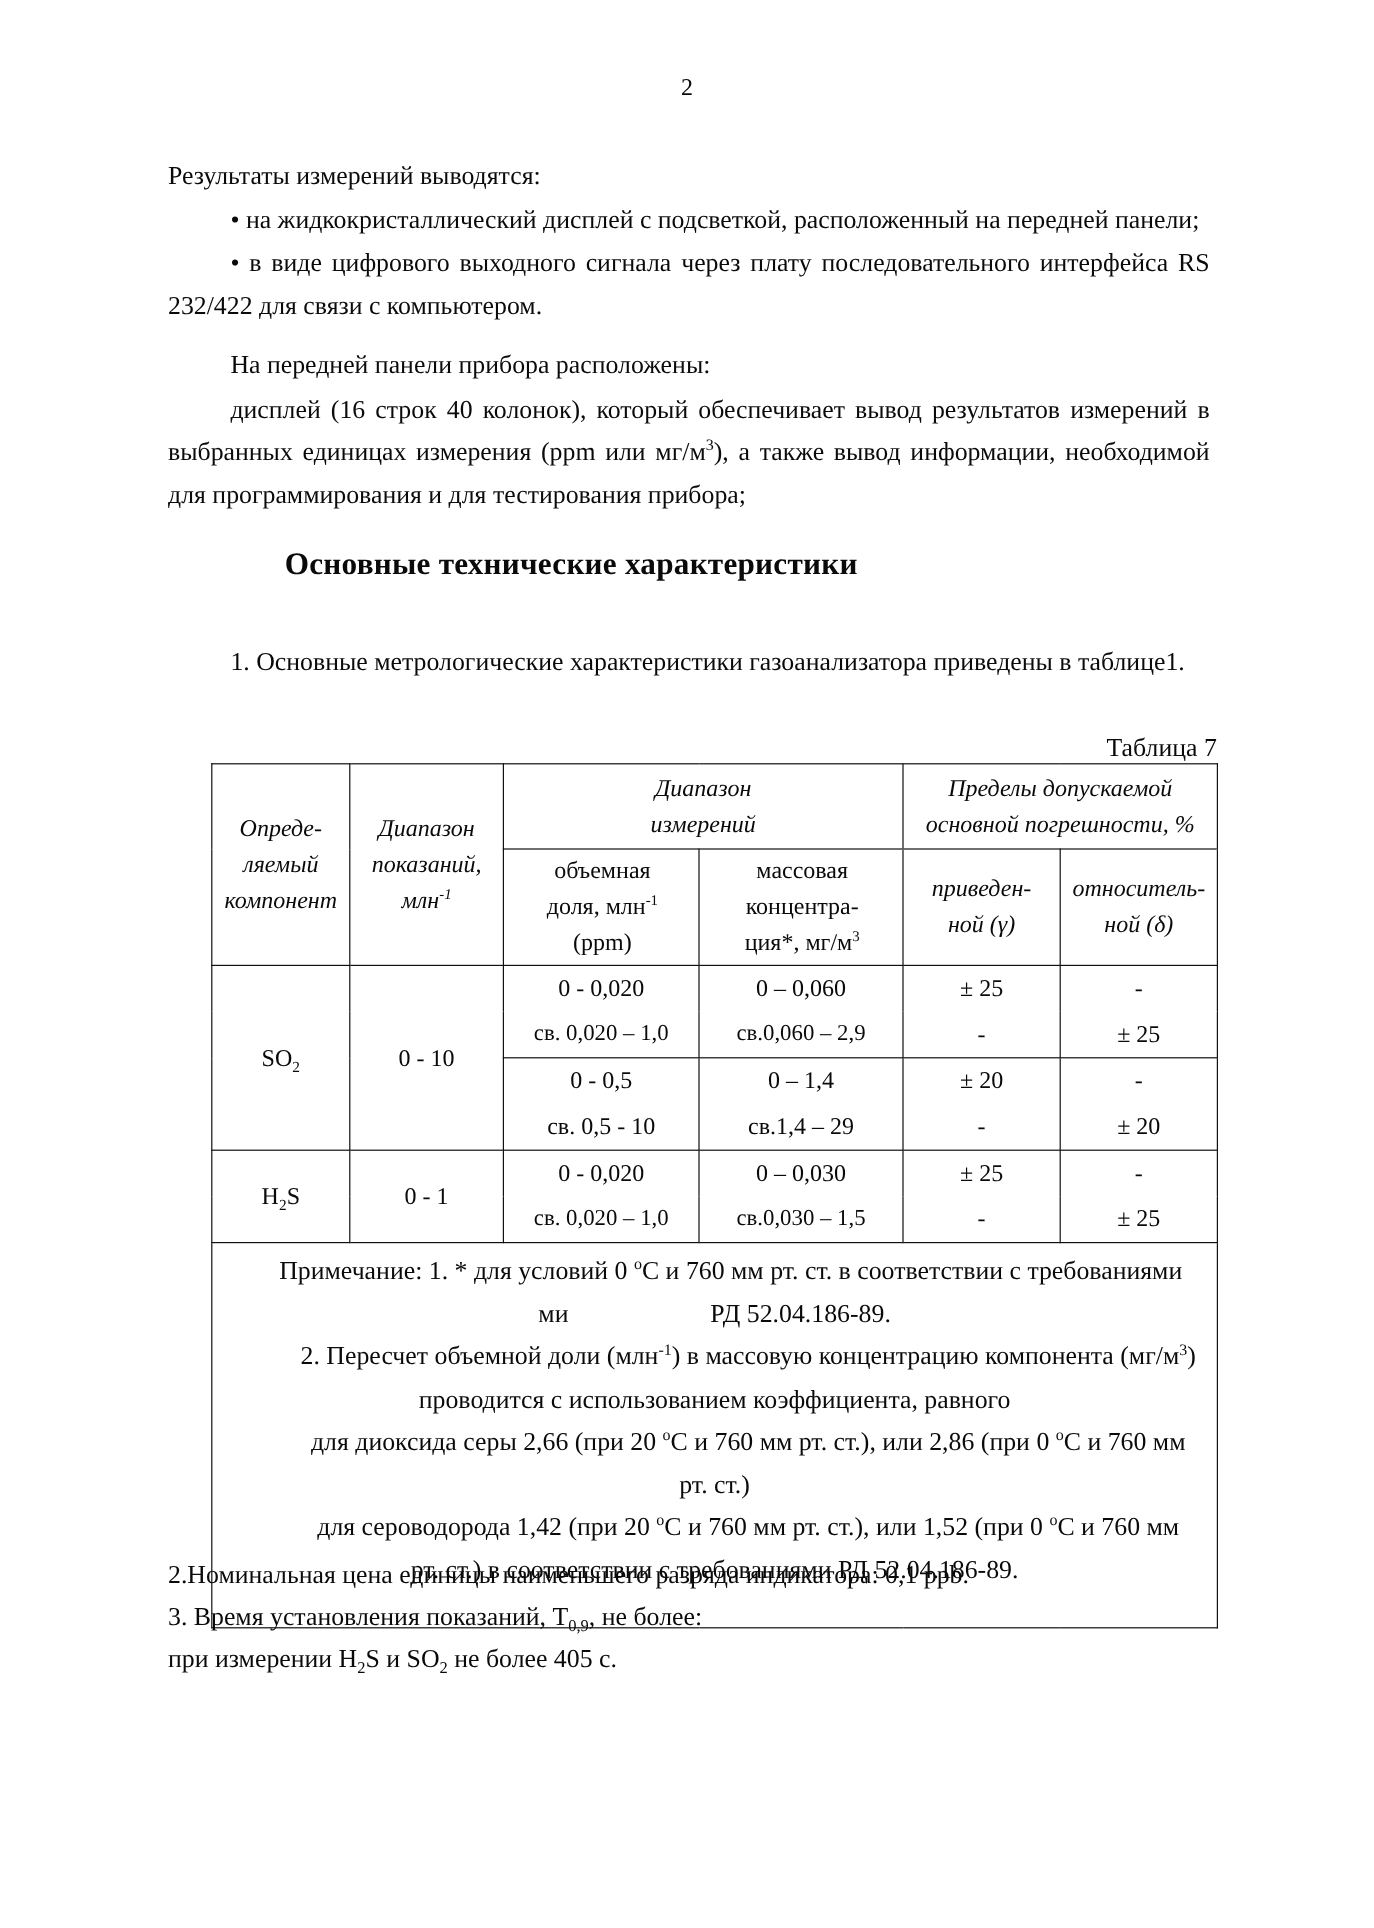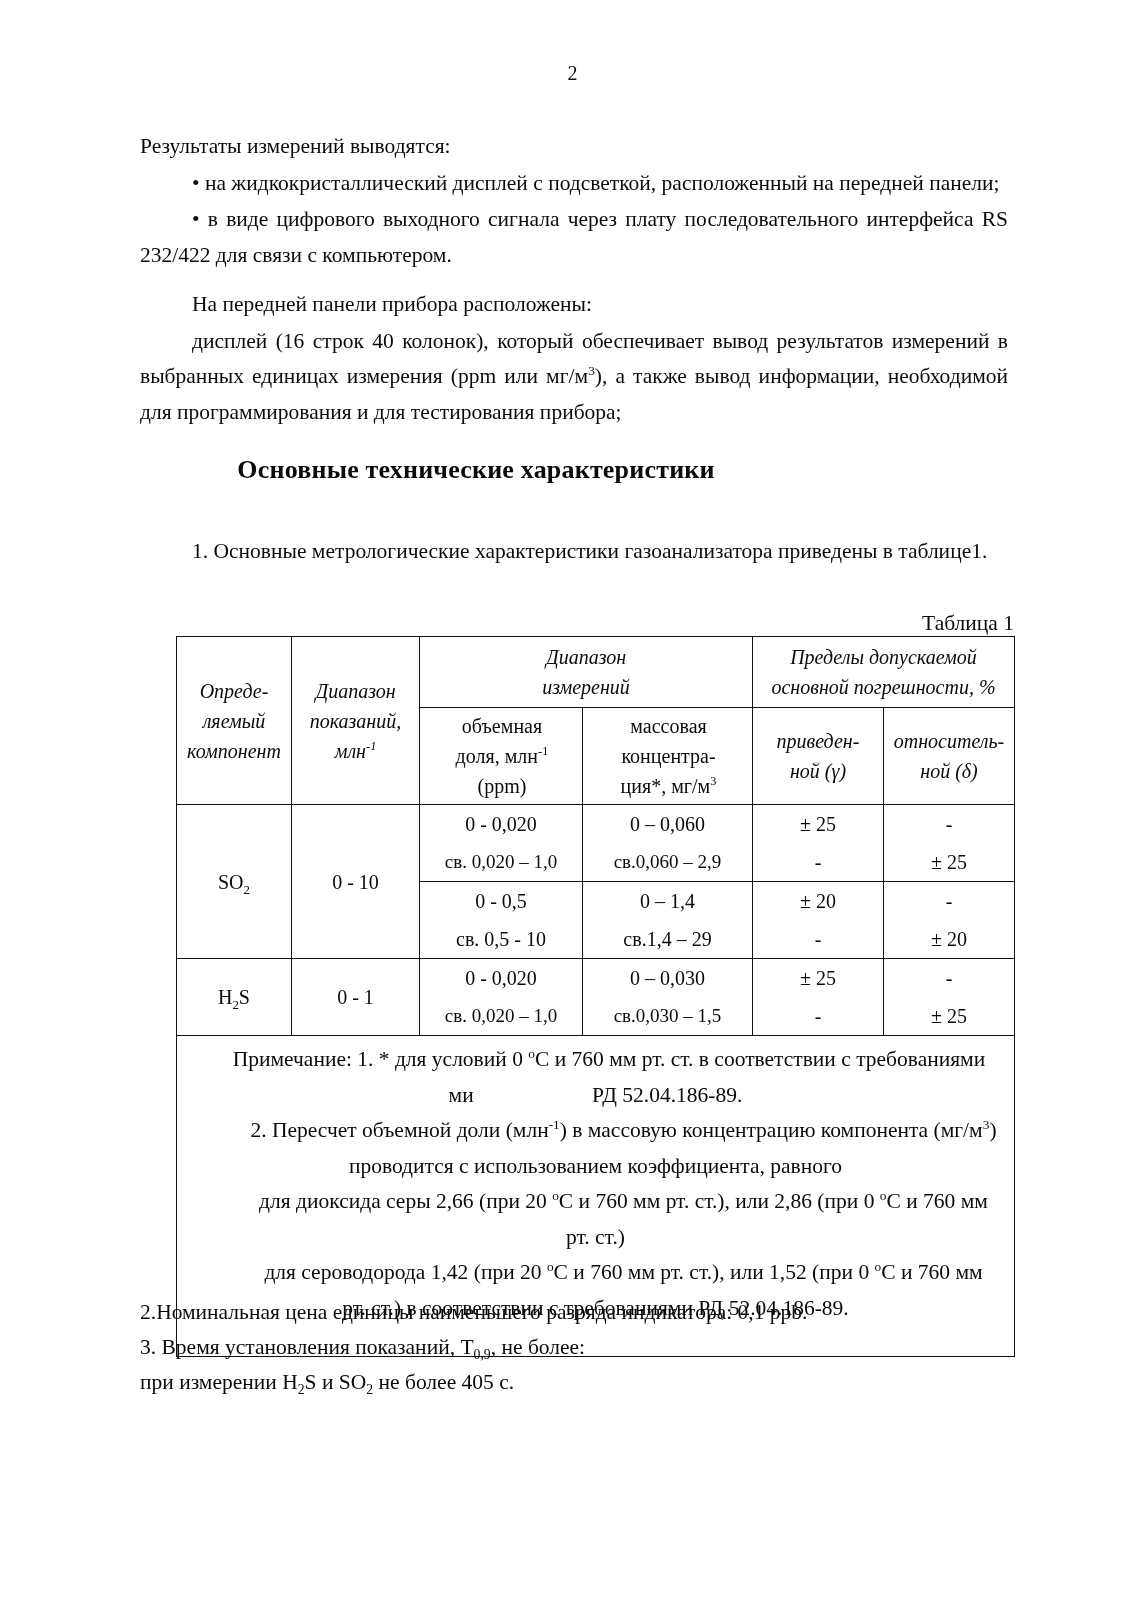--- a/index.html
+++ b/index.html
@@ -156,21 +156,21 @@
     <p><span>На передней панели прибора расположены:</span></p>
     <p><span>дисплей (16 строк  40 колонок), который обеспечивает вывод результатов измерений в выбранных единицах измерения (ppm или мг/м</span><sup class="sup">3</sup><span>), а также вывод информации, необходимой для программирования и для тестирования прибора;</span></p>
   </div>
 
   <div class="section-heading">Основные  технические характеристики</div>
 
   <div class="body-block" id="metro-block">
     <p>1. Основные метрологические характеристики газоанализатора приведены в таблице1.</p>
   </div>
 
-  <div class="table-caption">Таблица 1</div>
+  <div class="table-caption">Таблица 7</div>
 
   <table class="spec-table">
     <colgroup>
       <col style="width:115px">
       <col style="width:128px">
       <col style="width:163px">
       <col style="width:170px">
       <col style="width:131px">
       <col style="width:131px">
     </colgroup>

